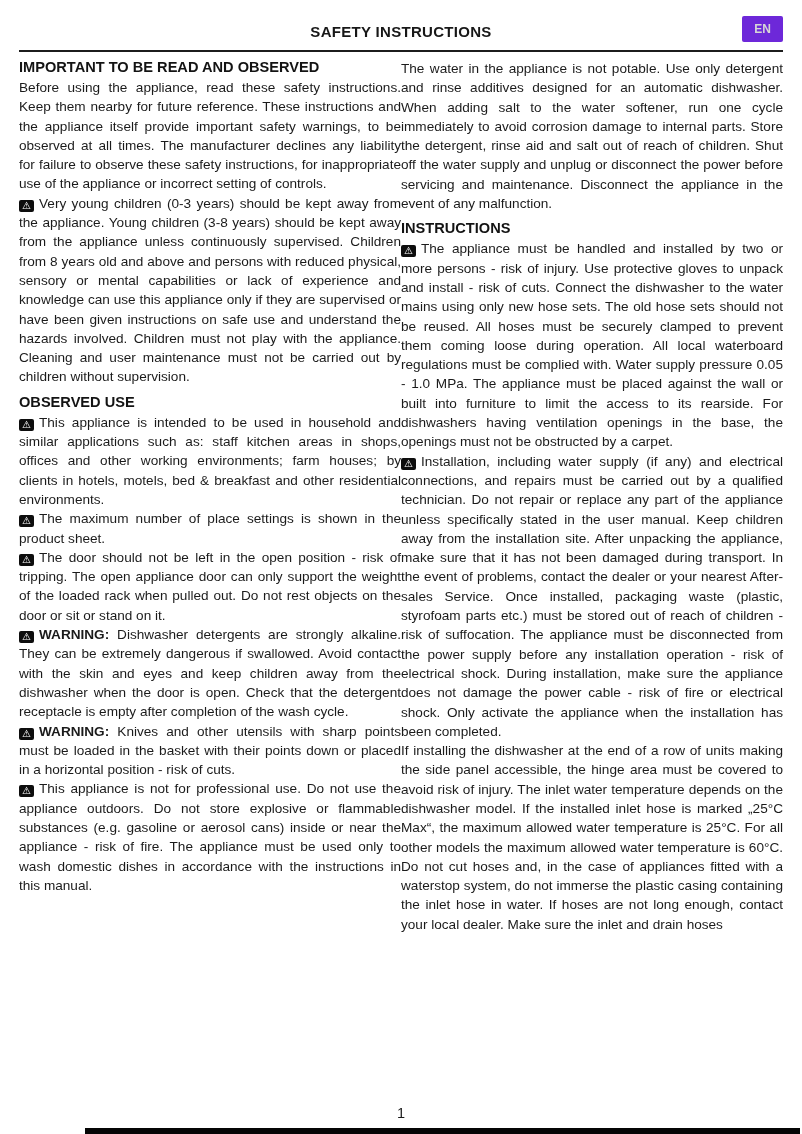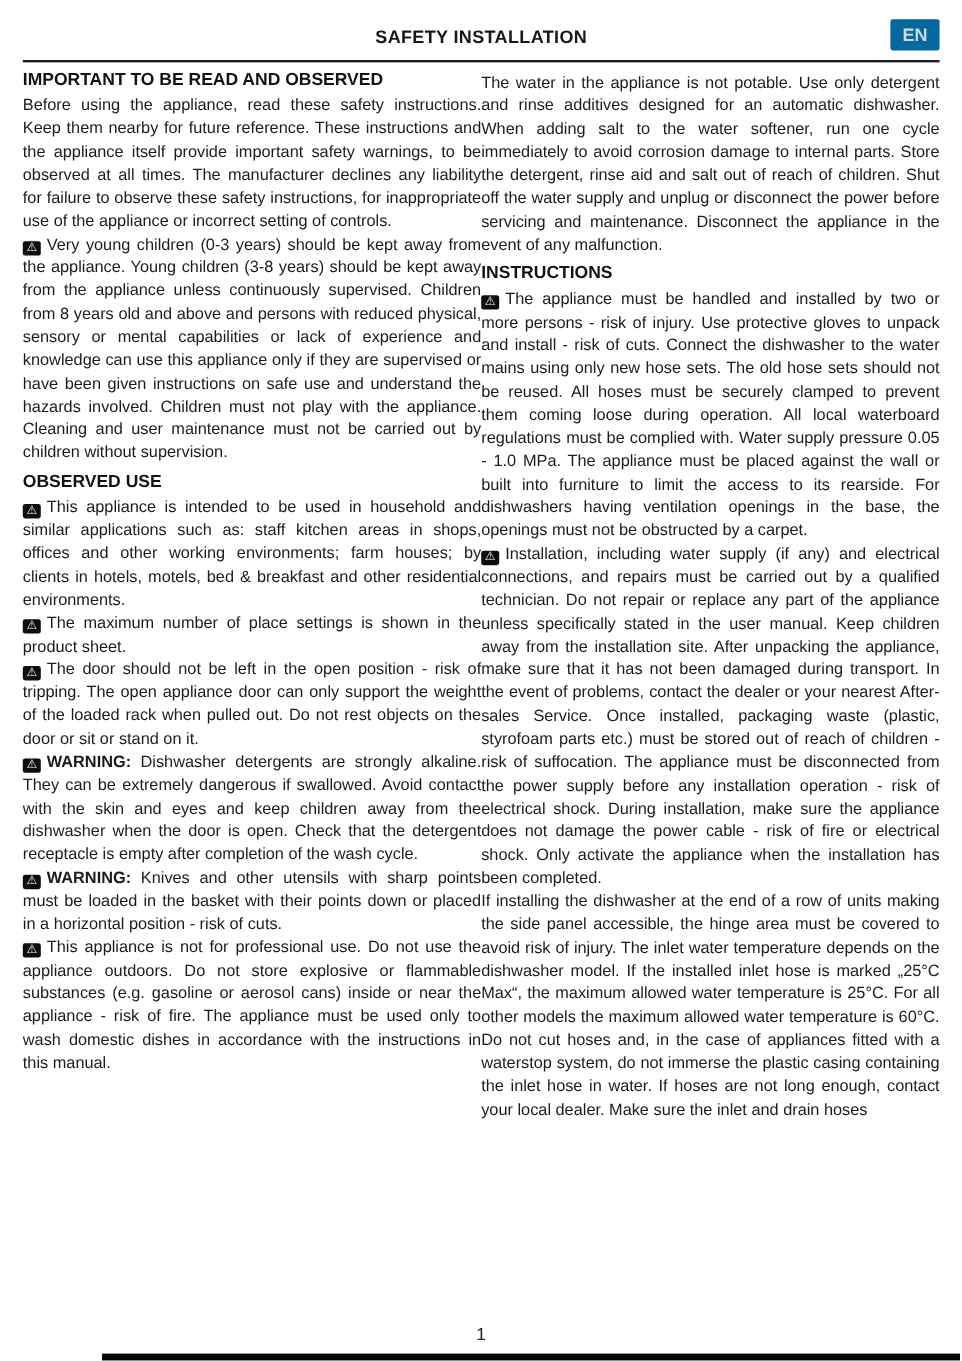--- a/index.html
+++ b/index.html
@@ -35,23 +35,23 @@
     font-weight: bold;
     letter-spacing: 0.3px;
     color: #171717;
   }
   .lang-badge {
     position: absolute;
     right: 0;
     top: 0;
     width: 41px;
     height: 26px;
-    background: #0369a1;
+    background: #6d28d9;
     color: #d6d6d6;
-    font-size: 15px;
+    font-size: 12px;
     font-weight: bold;
     display: flex;
     align-items: center;
     justify-content: center;
     border-radius: 2px;
   }
   .header-rule {
     border: none;
     border-top: 2.5px solid #1c1c1c;
     margin: 0 0 7px 0;
@@ -110,21 +110,21 @@
     height: 6px;
     background: #050505;
   }
 </style>
 </head>
 <body>
 
 <div class="page">
 
   <div class="doc-header">
-    <div class="doc-title">SAFETY INSTALLATION</div>
+    <div class="doc-title">SAFETY INSTRUCTIONS</div>
     <div class="lang-badge">EN</div>
   </div>
 
   <hr class="header-rule">
 
   <div class="columns">
     <div class="column">
         <h2 class="heading">IMPORTANT TO BE READ AND OBSERVED</h2>
         <p class="para">Before using the appliance, read these safety instructions. Keep them nearby for future reference. These instructions and the appliance itself provide important safety warnings, to be observed at all times. The manufacturer declines any liability for failure to observe these safety instructions, for inappropriate use of the appliance or incorrect setting of controls.</p>
         <p class="para"><span class="warn-icon">⚠</span>Very young children (0-3 years) should be kept away from the appliance. Young children (3-8 years) should be kept away from the appliance unless continuously supervised. Children from 8 years old and above and persons with reduced physical, sensory or mental capabilities or lack of experience and knowledge can use this appliance only if they are supervised or have been given instructions on safe use and understand the hazards involved. Children must not play with the appliance. Cleaning and user maintenance must not be carried out by children without supervision.</p>

